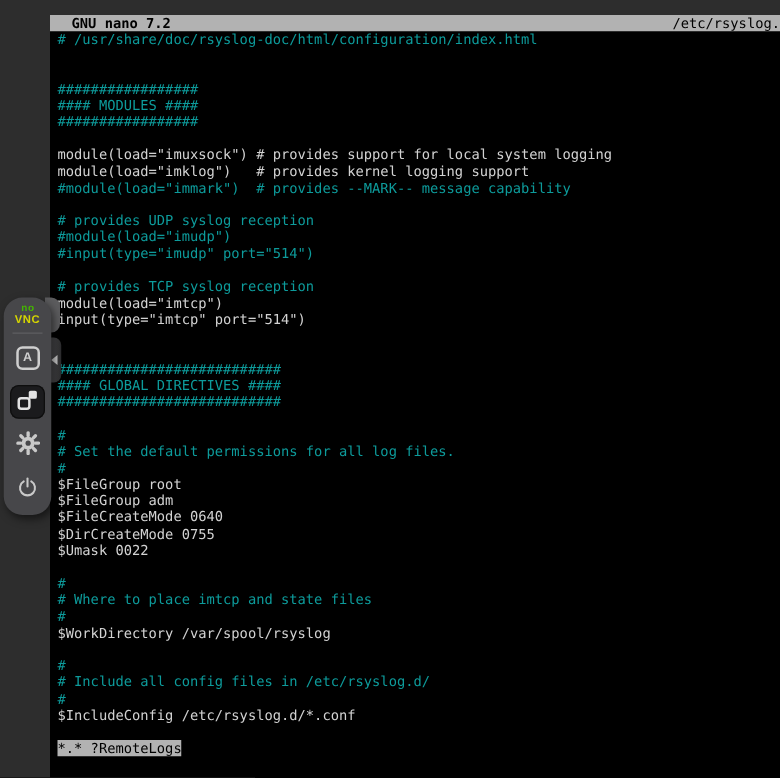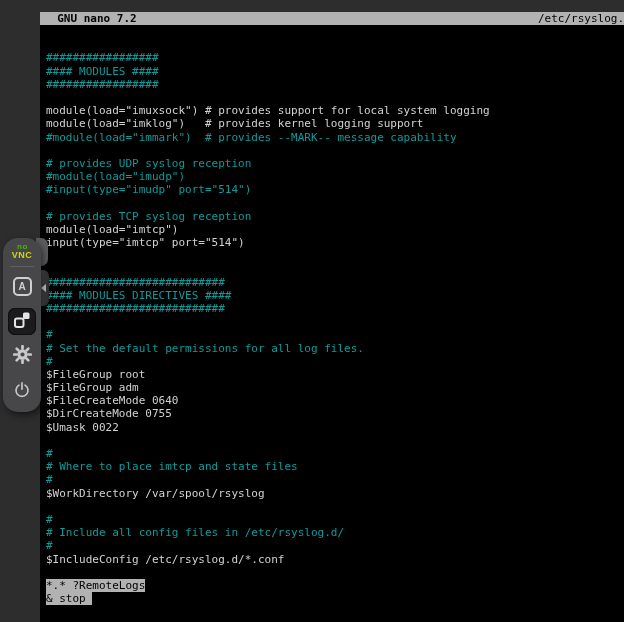--- a/index.html
+++ b/index.html
@@ -67,41 +67,42 @@
 <body>
 
 <div class="screen">
 
   <div class="terminal">
     <div class="titlebar">
       <span class="tb-left">  GNU nano 7.2</span>
       <span class="tb-right">/etc/rsyslog.</span>
     </div>
     <div class="terminal-body">
+        <div class="tline comment"><span># /usr/share/doc/rsyslog-doc/html/configuration/index.html</span></div>
         <div class="tline blank"></div>
         <div class="tline blank"></div>
         <div class="tline comment"><span>#################</span></div>
         <div class="tline comment"><span>#### MODULES ####</span></div>
         <div class="tline comment"><span>#################</span></div>
         <div class="tline blank"></div>
         <div class="tline code"><span>module(load="imuxsock") # provides support for local system logging</span></div>
         <div class="tline code"><span>module(load="imklog")   # provides kernel logging support</span></div>
         <div class="tline comment"><span>#module(load="immark")  # provides --MARK-- message capability</span></div>
         <div class="tline blank"></div>
         <div class="tline comment"><span># provides UDP syslog reception</span></div>
         <div class="tline comment"><span>#module(load="imudp")</span></div>
         <div class="tline comment"><span>#input(type="imudp" port="514")</span></div>
         <div class="tline blank"></div>
         <div class="tline comment"><span># provides TCP syslog reception</span></div>
         <div class="tline code"><span>module(load="imtcp")</span></div>
         <div class="tline code"><span>input(type="imtcp" port="514")</span></div>
         <div class="tline blank"></div>
         <div class="tline blank"></div>
         <div class="tline comment"><span>###########################</span></div>
-        <div class="tline comment"><span>#### MODULES DIRECTIVES ####</span></div>
+        <div class="tline comment"><span>#### GLOBAL DIRECTIVES ####</span></div>
         <div class="tline comment"><span>###########################</span></div>
         <div class="tline blank"></div>
         <div class="tline comment"><span>#</span></div>
         <div class="tline comment"><span># Set the default permissions for all log files.</span></div>
         <div class="tline comment"><span>#</span></div>
         <div class="tline code"><span>$FileGroup root</span></div>
         <div class="tline code"><span>$FileGroup adm</span></div>
         <div class="tline code"><span>$FileCreateMode 0640</span></div>
         <div class="tline code"><span>$DirCreateMode 0755</span></div>
         <div class="tline code"><span>$Umask 0022</span></div>
@@ -110,21 +111,20 @@
         <div class="tline comment"><span># Where to place imtcp and state files</span></div>
         <div class="tline comment"><span>#</span></div>
         <div class="tline code"><span>$WorkDirectory /var/spool/rsyslog</span></div>
         <div class="tline blank"></div>
         <div class="tline comment"><span>#</span></div>
         <div class="tline comment"><span># Include all config files in /etc/rsyslog.d/</span></div>
         <div class="tline comment"><span>#</span></div>
         <div class="tline code"><span>$IncludeConfig /etc/rsyslog.d/*.conf</span></div>
         <div class="tline blank"></div>
         <div class="tline selected"><span>*.* ?RemoteLogs</span></div>
-        <div class="tline selected"><span>&amp; stop </span></div>
       </div>
   </div>
 
   <div class="nv-tab-upper"></div>
   <div class="nv-handle">
     <span class="arrow"></span>
   </div>
 
   <div class="nv-panel">
     <div class="nv-logo">

